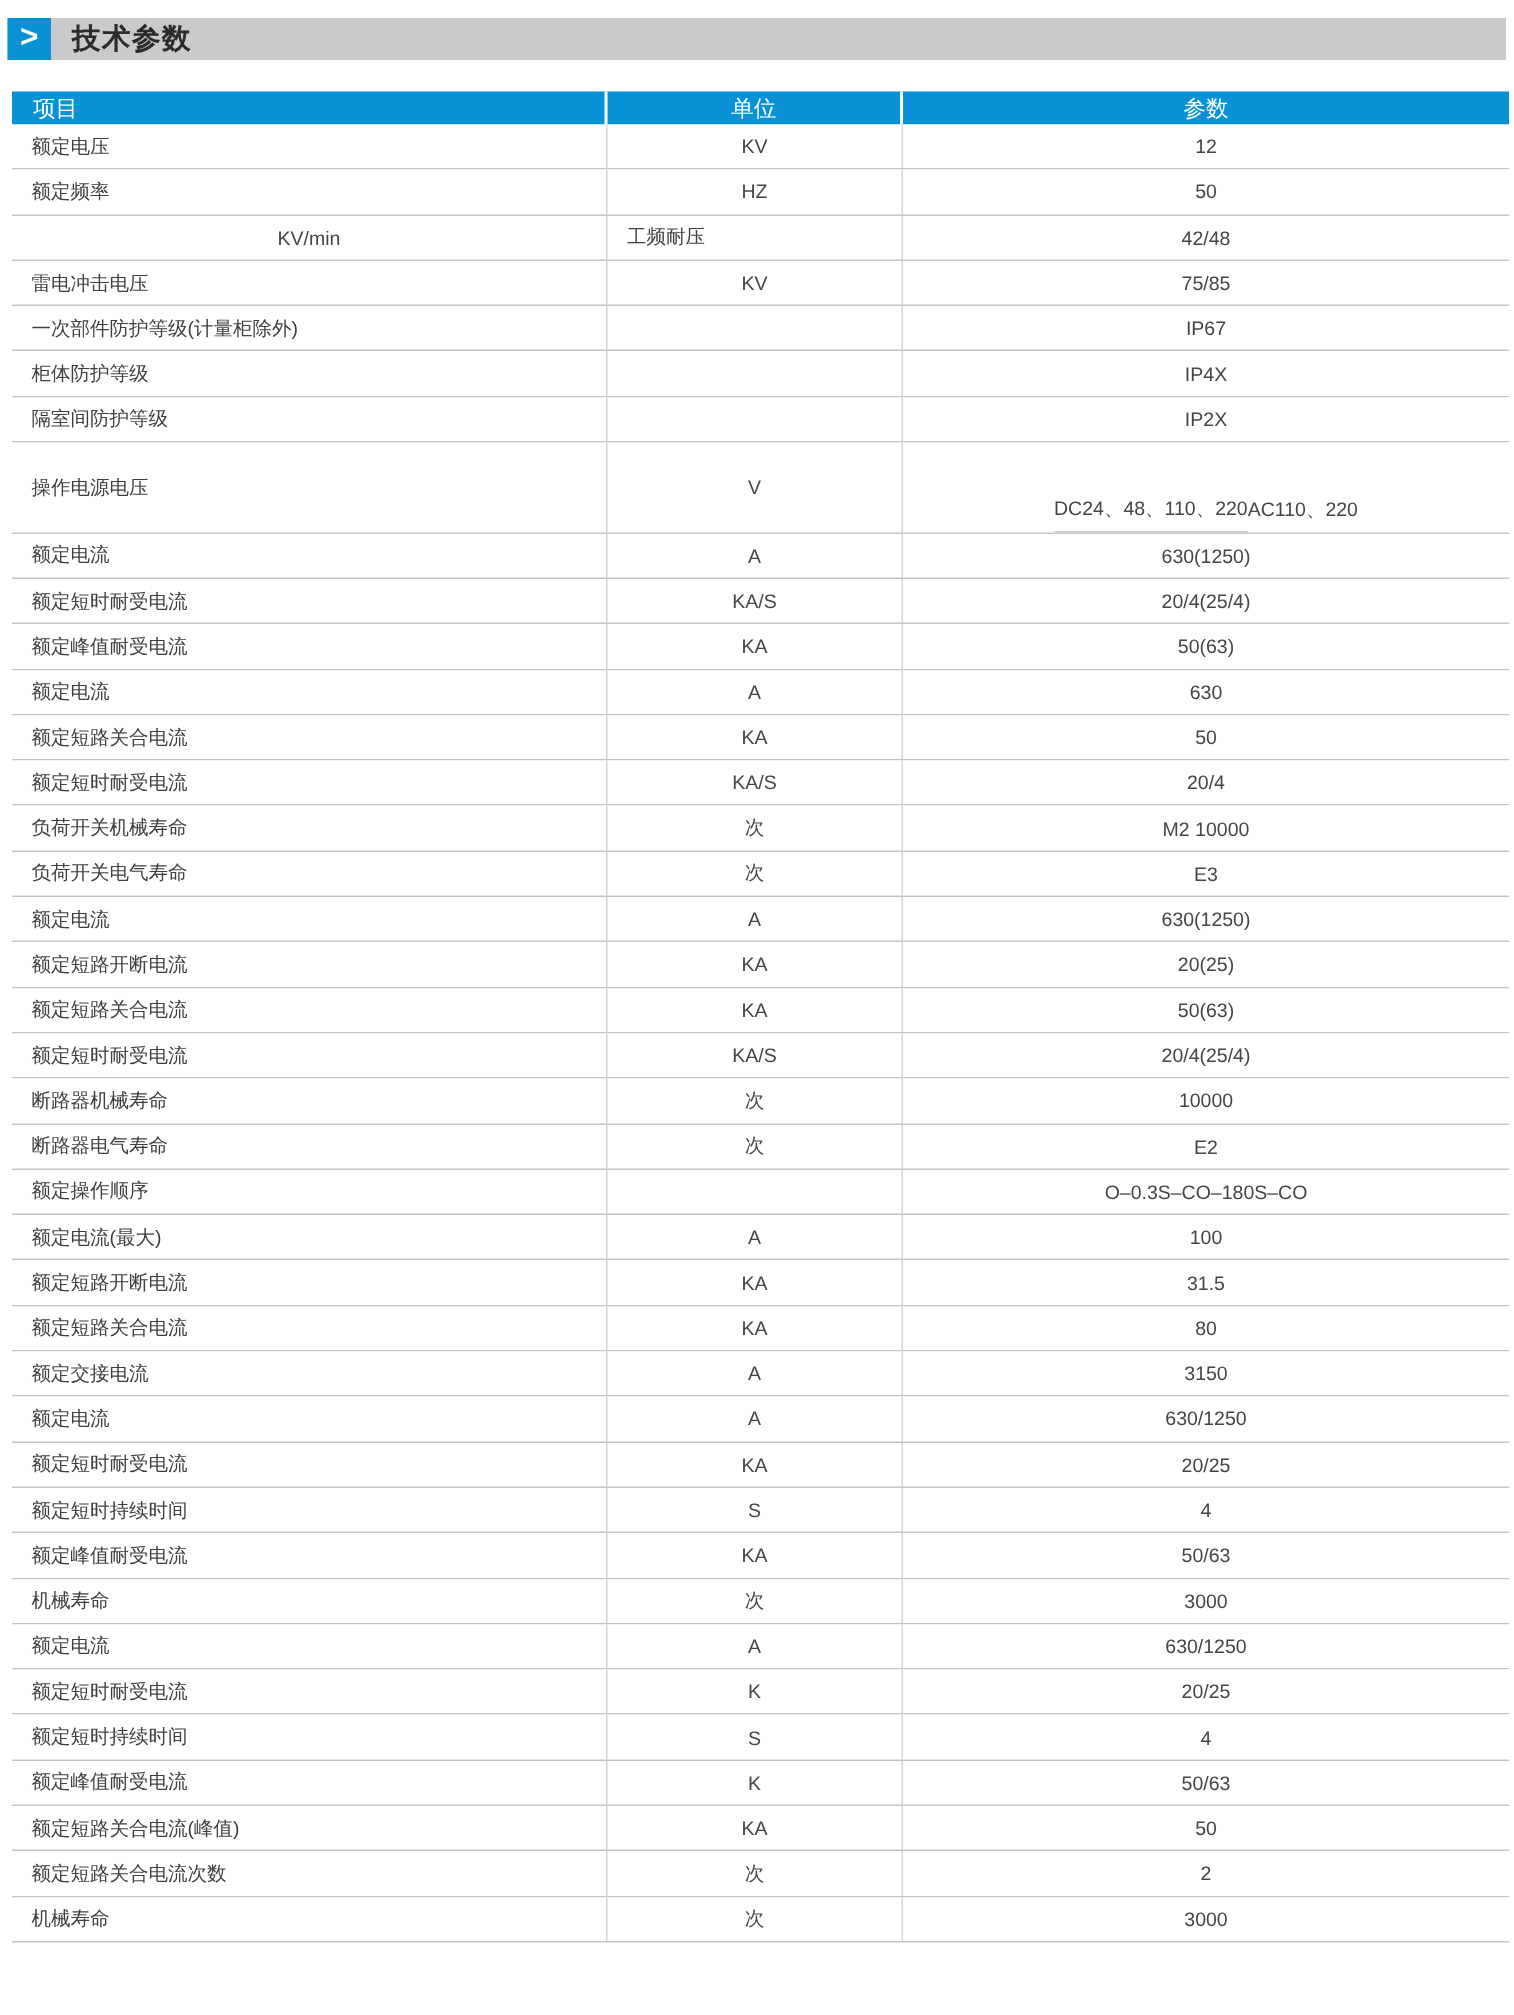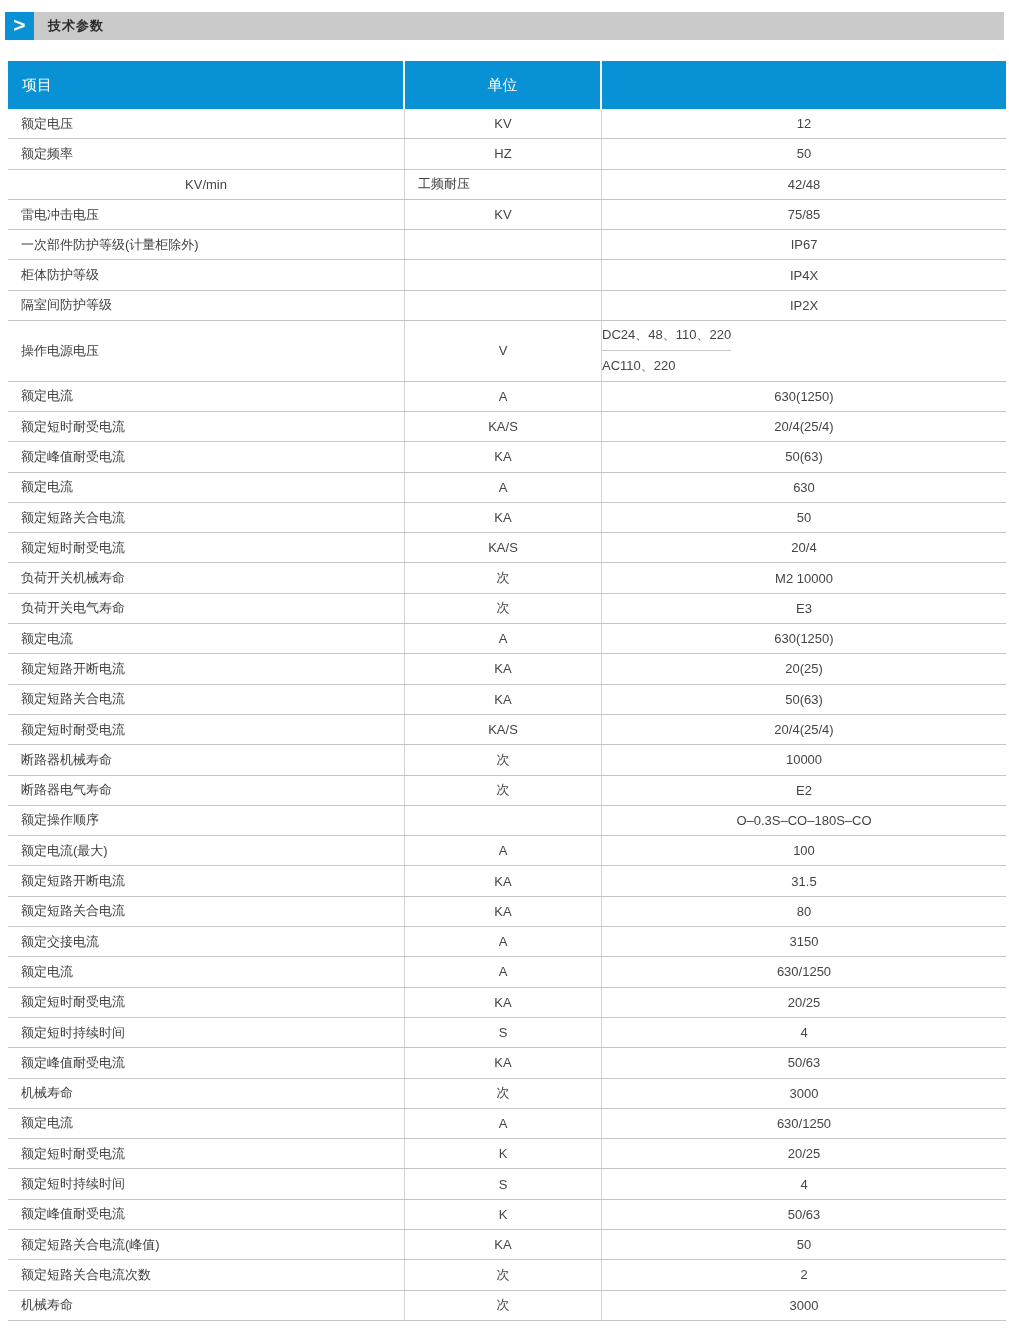--- a/index.html
+++ b/index.html
@@ -22,63 +22,64 @@
     position:absolute;left:5px;top:12px;width:999px;height:28px;
     background:var(--title-bar-bg);
     display:flex;align-items:center;
   }
   .title-icon{
     width:29px;height:28px;background:var(--accent-blue);
     color:#ffffff;font-weight:bold;font-size:21px;line-height:26px;
     text-align:center;flex:0 0 29px;
   }
   .title-text{
-    margin-left:14px;font-size:13px;font-weight:bold;color:var(--title-text);
+    margin-left:14px;font-size:19px;font-weight:bold;color:var(--title-text);
     letter-spacing:1px;
   }
   
   .param-table{
     position:absolute;left:8px;top:61px;width:998px;
     font-size:13px;color:var(--cell-text);
   }
   .thead{
     display:grid;grid-template-columns:397px 197px 404px;
-    height:48px;background:var(--accent-blue);color:#ffffff;font-size:15px;
+    height:22px;background:var(--accent-blue);color:#ffffff;font-size:15px;
   }
   .th{display:flex;align-items:center;justify-content:center;}
   .th-item{justify-content:flex-start;padding-left:14px;}
   .th-item,.th-unit{border-right:2px solid #ffffff;}
   .trow{
     display:grid;grid-template-columns:397px 197px 404px;
     height:30.3px;border-bottom:1px solid var(--row-border);
     background:#ffffff;
   }
   .trow.double{height:60.6px;}
   .td{display:flex;align-items:center;justify-content:center;overflow:hidden;}
   .td-item{justify-content:flex-start;padding-left:13px;color:#3e3e3e;}
   .td-item,.td-unit{border-right:1px solid var(--col-divider);}
-  .td-value{flex-direction:column;align-items:flex-start;padding:0;}
+  .td-value{align-items:flex-end;padding:0;}
   .trow:not(.double) .td-value{flex-direction:row;align-items:center;}
   .sub-value{
     height:30.3px;display:flex;align-items:center;justify-content:center;
   }
   .sub-value:first-child{border-bottom:1px solid var(--row-border);}
 </style>
 </head>
 <body>
 
 <div class="title-bar">
   <div class="title-icon">&gt;</div>
   <div class="title-text">技术参数</div>
 </div>
 
 <div class="param-table">
   <div class="thead">
     <div class="th th-item">项目</div>
     <div class="th th-unit">单位</div>
+    <div class="th th-value">参数</div>
   </div>
   <div id="table-body">
       <div class="trow">
         <div class="td td-item">额定电压</div>
         <div class="td td-unit">KV</div>
         <div class="td td-value">12</div>
       </div>
       <div class="trow">
         <div class="td td-item">额定频率</div>
         <div class="td td-unit">HZ</div>

